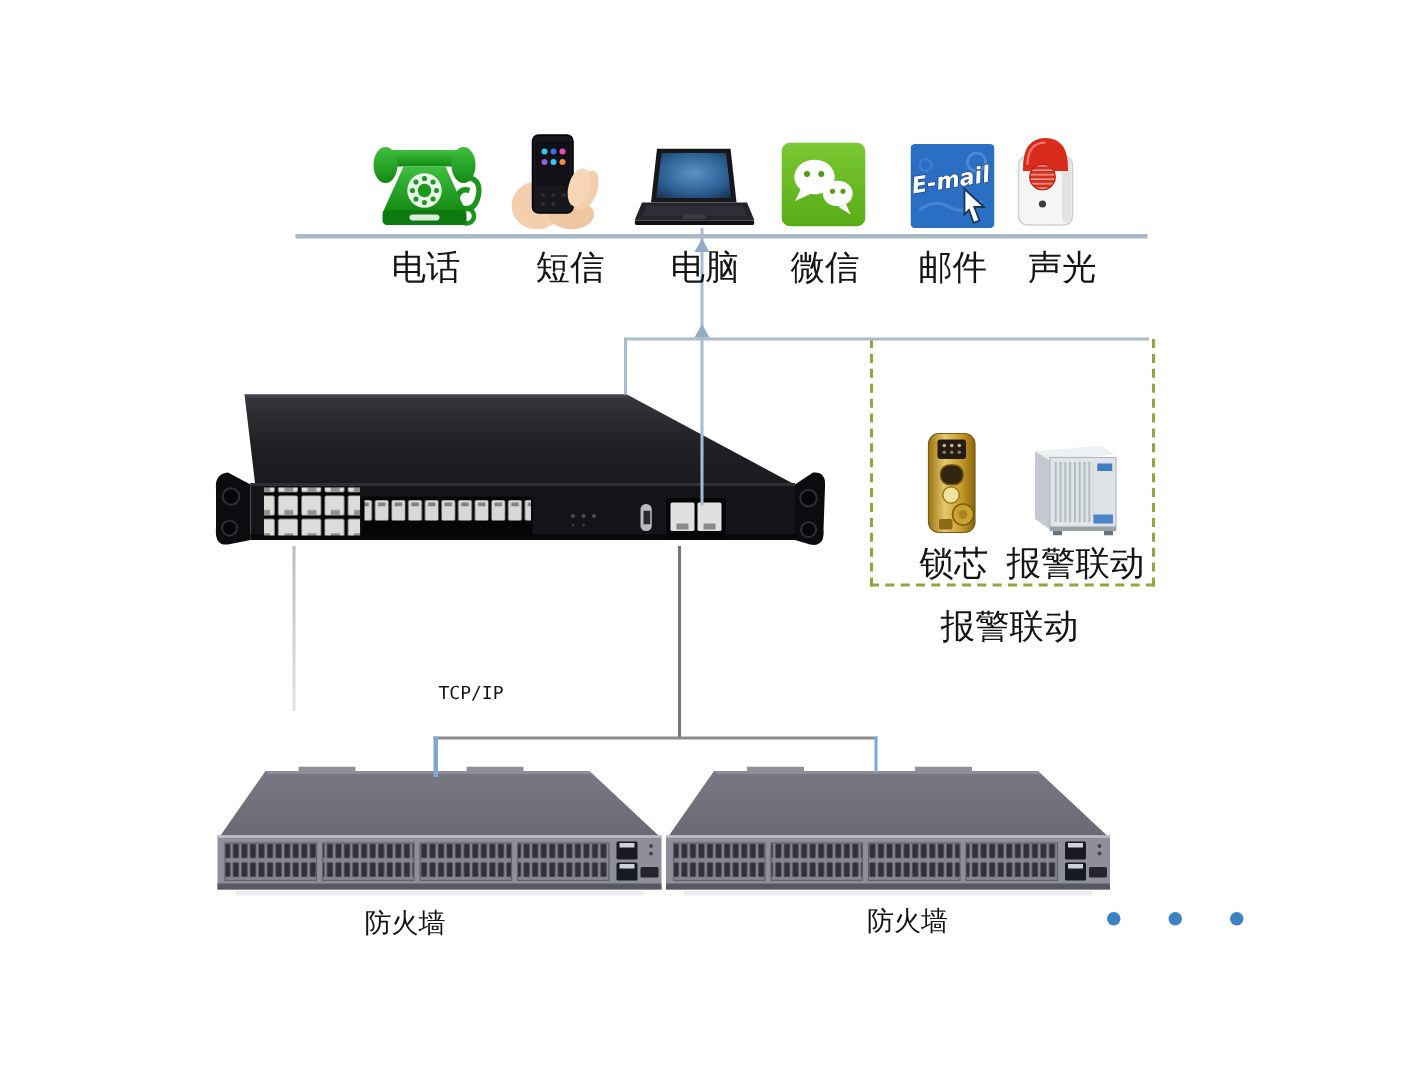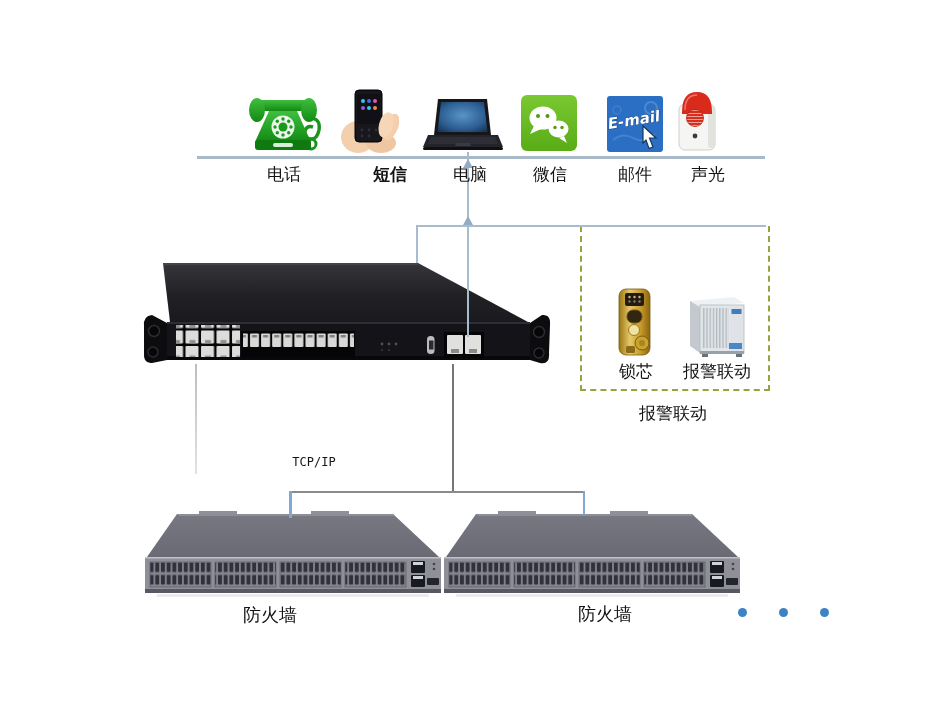--- a/index.html
+++ b/index.html
@@ -1,20 +1,20 @@
 <!DOCTYPE html>
 <html><head>
 <meta charset="utf-8">
 <style>
   html,body{margin:0;padding:0;background:#ffffff;}
   #canvas{position:relative;width:949px;height:714px;background:#ffffff;overflow:hidden;
           font-family:"DejaVu Serif","Liberation Serif",serif;}
   .line{position:absolute;z-index:3;}
   .lbl{position:absolute;z-index:6;font-family:"DejaVu Serif","Liberation Serif",serif;
-       font-size:17px;color:#141414;white-space:nowrap;transform:translateX(-50%);}
+       font-size:23px;color:#141414;white-space:nowrap;transform:translateX(-50%);}
   .lbl-big{font-size:19px;letter-spacing:0.5px;}
   .lbl-mono{font-family:"DejaVu Sans Mono","Liberation Mono",monospace;font-size:12px;}
   .icon{position:absolute;z-index:2;}
   .arrow-up{position:absolute;z-index:4;width:0;height:0;
             border-left:5px solid transparent;border-right:5px solid transparent;
             border-bottom:9px solid #93abc4;}
   .dashed-box{position:absolute;z-index:1;
               border-left:2px dashed #9aa23e;border-right:2px dashed #9aa23e;
               border-bottom:2px dashed #9aa23e;}
   .dot{position:absolute;z-index:2;width:9px;height:9px;border-radius:50%;background:#3d83c4;}
@@ -123,21 +123,21 @@
       </defs>
     <rect x="4" y="14" width="36" height="46" rx="6" fill="#f5f5f3" stroke="#cfcfcb" stroke-width="1"></rect>
     <rect x="33" y="16" width="6" height="42" rx="3" fill="#e2e2de"></rect>
     <path d="M7,22 Q7,2 22,2 Q37,2 37,22 L37,24 L7,24 Z" fill="#d92b1c"></path>
     <path d="M10,20 Q10,5 22,5" stroke="#f28a7e" stroke-width="1.5" fill="none" opacity="0.8"></path>
     <circle cx="20" cy="28" r="8.5" fill="url(#hatch)" stroke="#b82012" stroke-width="0.8"></circle>
     <circle cx="20" cy="46" r="2.4" fill="#3c3c3c"></circle>
   </svg>
 
   <span class="lbl" style="left:284px;top:163px;">电话</span>
-  <span class="lbl" style="left:390px;top:163px;font-weight:bold;">短信</span>
+  <span class="lbl" style="left:380px;top:163px;">短信</span>
   <span class="lbl" style="left:470px;top:163px;">电脑</span>
   <span class="lbl" style="left:550px;top:163px;">微信</span>
   <span class="lbl" style="left:635px;top:163px;">邮件</span>
   <span class="lbl" style="left:708px;top:163px;">声光</span>
 
   <div class="line" style="left:197px;top:156px;width:568px;height:2.5px;background:#a8b9c8;"></div>
 
   <div class="line" style="left:466.5px;top:152px;width:2.5px;height:185px;background:#a9bccd;"></div>
   <div class="arrow-up" style="left:462.5px;top:159px;"></div>
   <div class="arrow-up" style="left:462.5px;top:216px;"></div>

